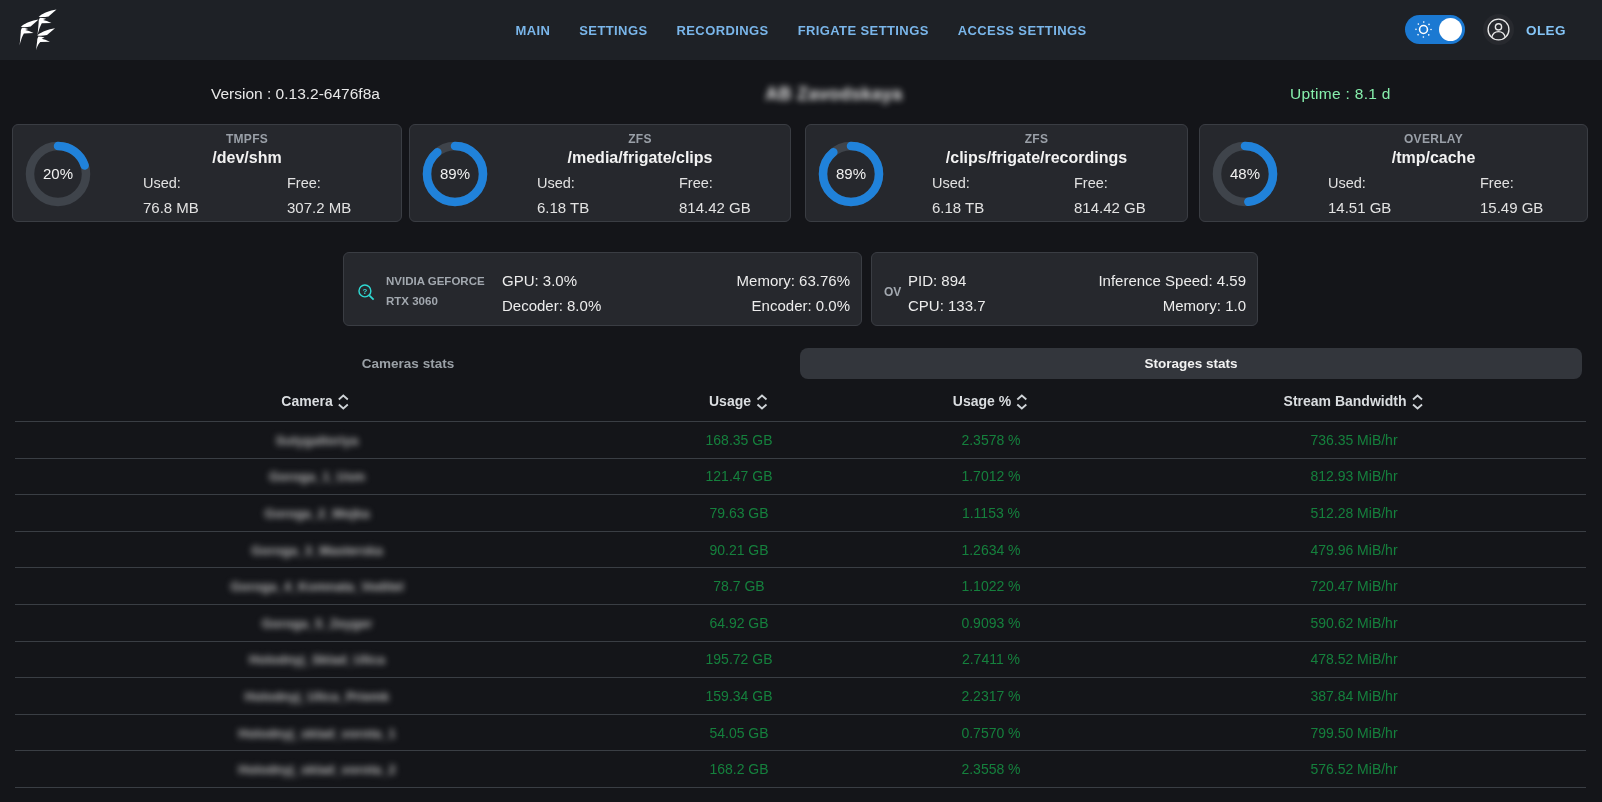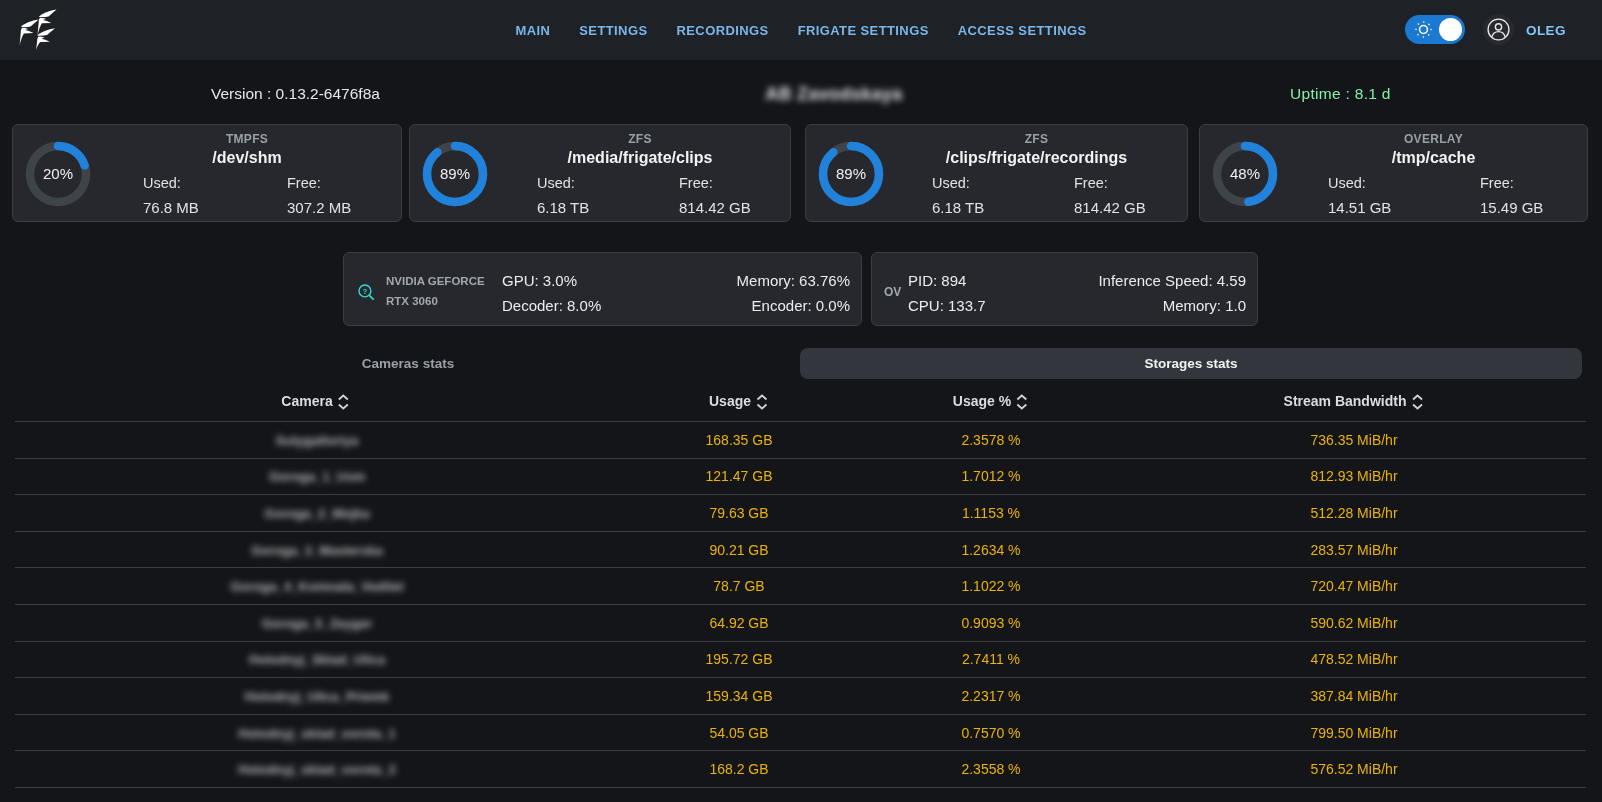--- a/index.html
+++ b/index.html
@@ -40,21 +40,21 @@
 
 
 .tab1 { position:absolute; top:356px; left:15px; width:786px; text-align:center; color:#9aa0a6; font-size:13.5px; font-weight:bold; }
 .tab2 { position:absolute; top:348px; left:800px; width:782px; height:31px; background:#33363c; border-radius:8px; color:#f2f2f2; font-size:13.5px; font-weight:bold; display:flex; align-items:center; justify-content:center; }
 
 
 .thead { position:absolute; top:388px; left:15px; right:16px; height:32px; }
 .th { position:absolute; top:5px; transform:translateX(-50%); color:#dadde0; font-size:14px; font-weight:bold; white-space:nowrap; display:flex; gap:4px; }
 .rows { position:absolute; top:421px; left:15px; right:16px; }
 .trow { position:relative; height:36.6px; border-top:1px solid #3a3e44; }
-.td { position:absolute; top:50%; transform:translate(-50%,-50%); color:#eab308; font-size:14px; white-space:nowrap; }
+.td { position:absolute; top:50%; transform:translate(-50%,-50%); color:#15803d; font-size:14px; white-space:nowrap; }
 .cam { color:#b9b9b9; font-weight:bold; font-size:13px; filter:blur(3px); }
 </style>
 </head>
 <body>
 
 <div class="nav">
   <svg class="abs" style="left:0;top:0" width="70" height="60" viewBox="0 0 70 60">
     <g fill="#fff">
       <g transform="translate(37.5,9.5)">
         <path d="M19,0 C12,1.2 6,3.6 2.8,5.9 L1.2,7.2 C3.8,7.9 7.5,7.6 11,6.9 Z"></path>
@@ -231,21 +231,21 @@
   <div class="trow">
     <span class="td cam" style="left:302px">Goroga_2_Mojka</span>
     <span class="td" style="left:724px">79.63 GB</span>
     <span class="td" style="left:976px">1.1153 %</span>
     <span class="td" style="left:1339px">512.28 MiB/hr</span>
   </div>
   <div class="trow">
     <span class="td cam" style="left:302px">Goroga_3_Masterska</span>
     <span class="td" style="left:724px">90.21 GB</span>
     <span class="td" style="left:976px">1.2634 %</span>
-    <span class="td" style="left:1339px">283.57 MiB/hr</span>
+    <span class="td" style="left:1339px">479.96 MiB/hr</span>
   </div>
   <div class="trow">
     <span class="td cam" style="left:302px">Goroga_4_Komnata_Voditel</span>
     <span class="td" style="left:724px">78.7 GB</span>
     <span class="td" style="left:976px">1.1022 %</span>
     <span class="td" style="left:1339px">720.47 MiB/hr</span>
   </div>
   <div class="trow">
     <span class="td cam" style="left:302px">Goroga_5_Zeyger</span>
     <span class="td" style="left:724px">64.92 GB</span>

